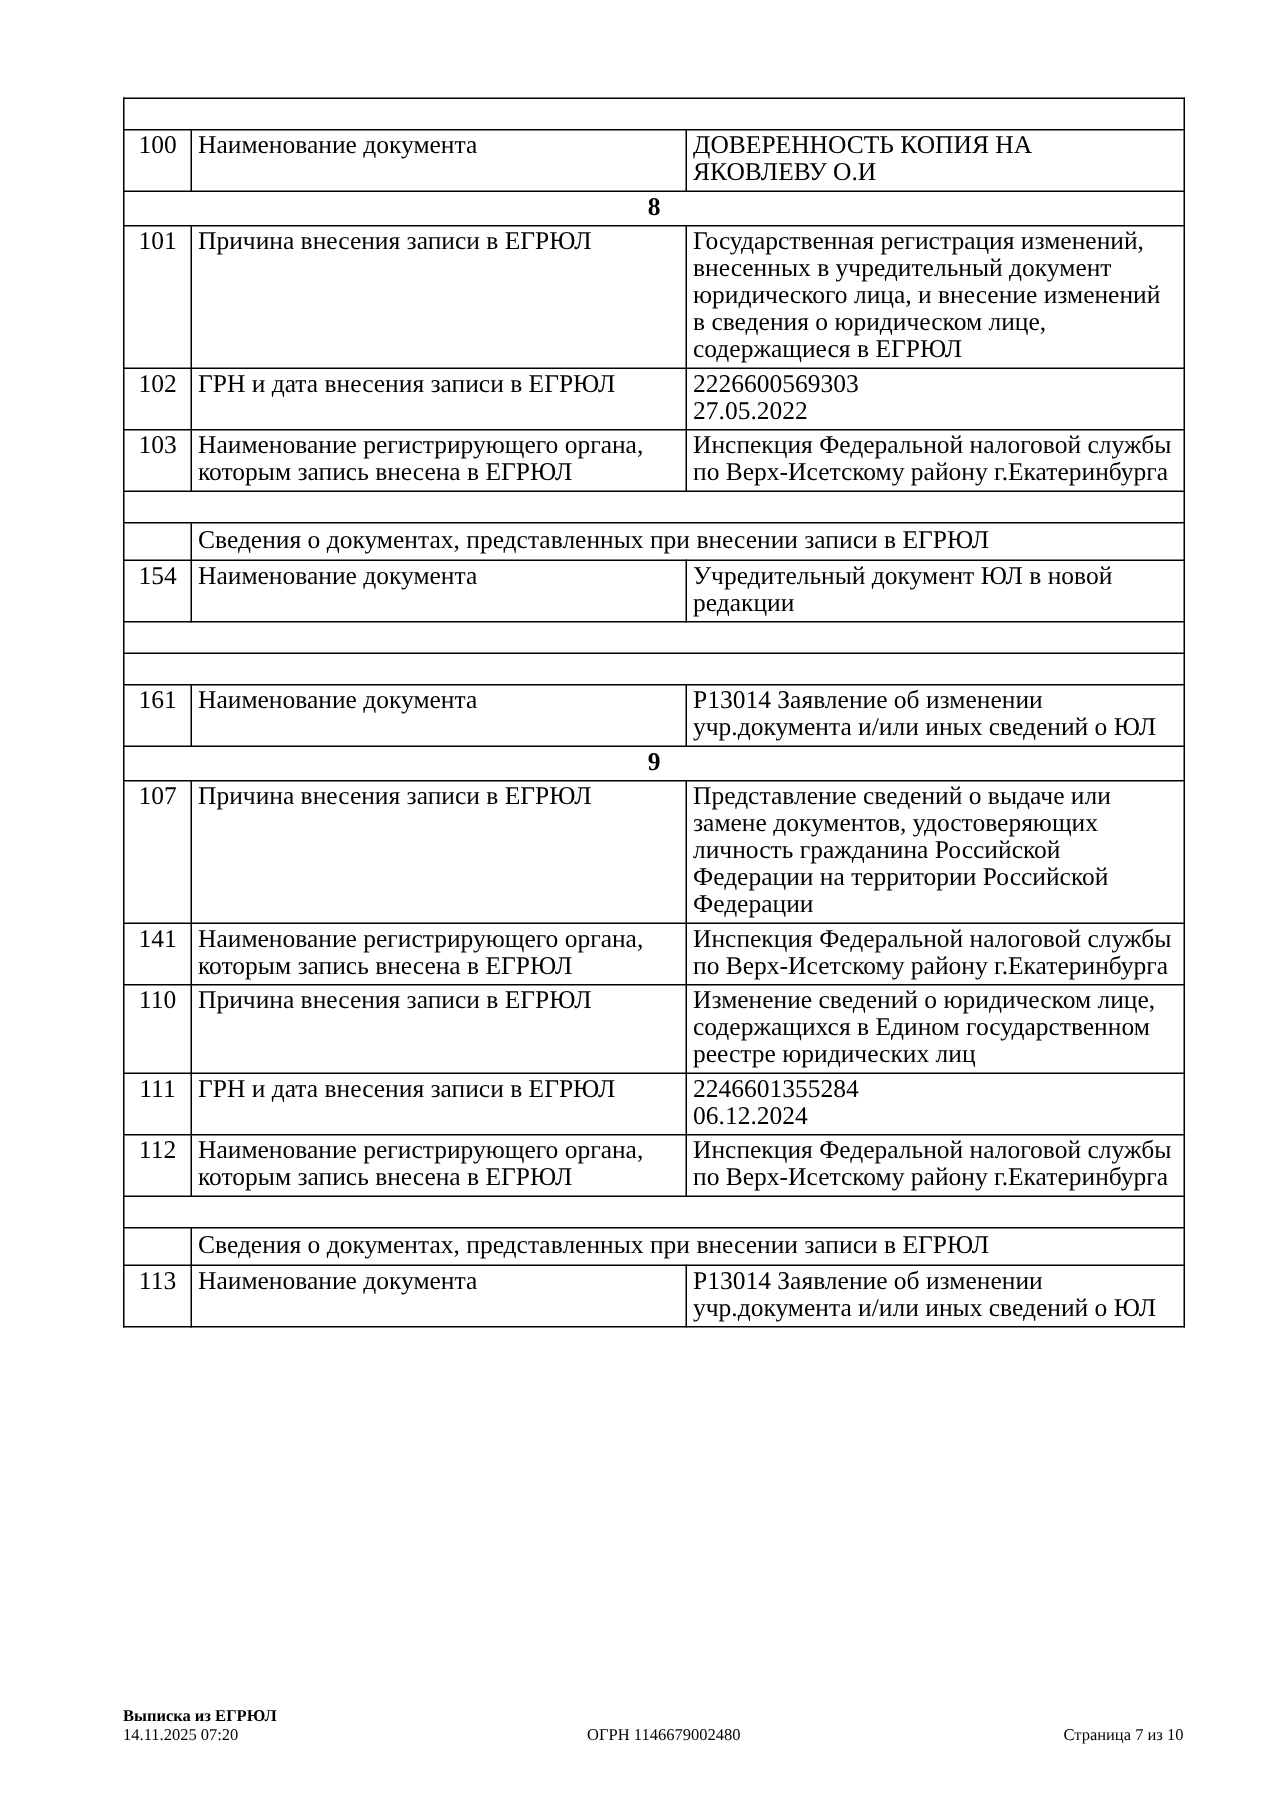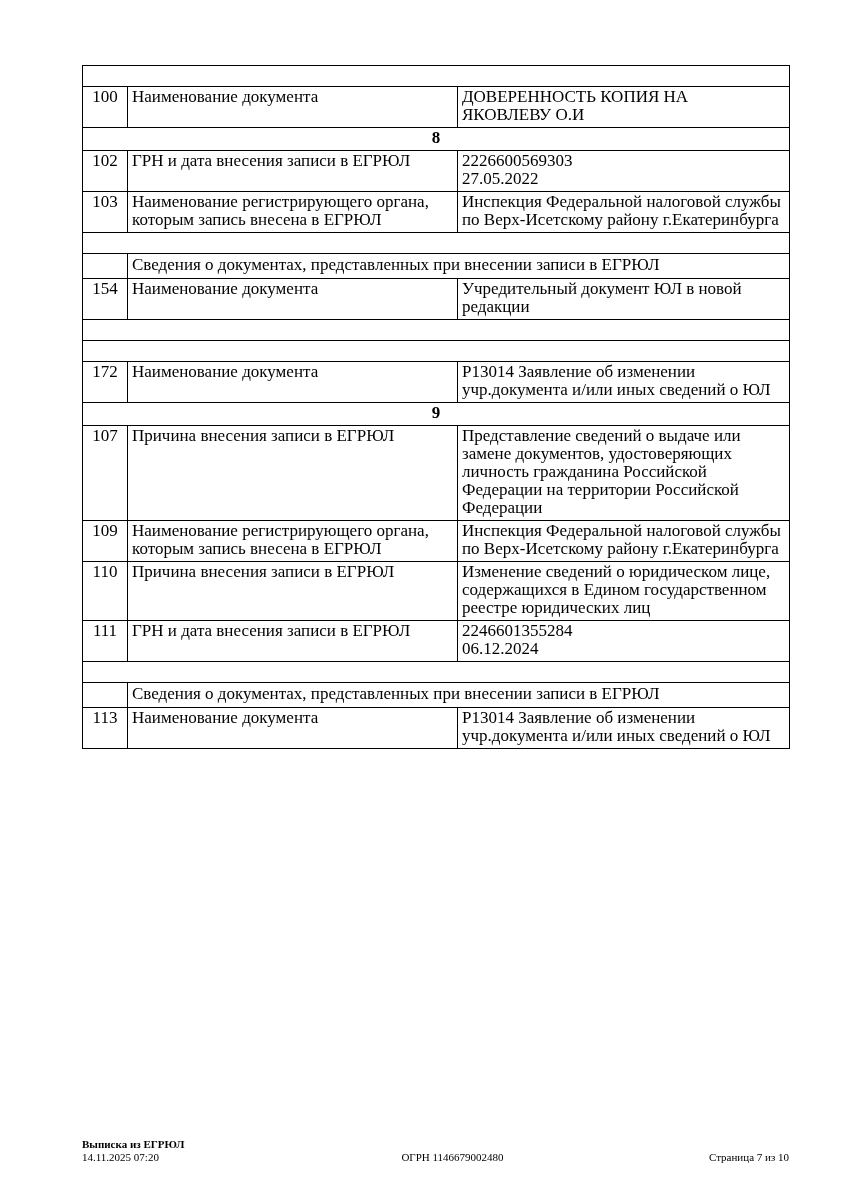--- a/index.html
+++ b/index.html
@@ -80,21 +80,21 @@
   .footer-left {
     position: absolute;
     left: 0;
     top: 0;
   }
   .footer-doc-title {
     font-weight: bold;
   }
   .footer-center {
     position: absolute;
-    left: 17px;
+    left: 7px;
     top: 13px;
     width: 100%;
     text-align: center;
   }
   .footer-right {
     position: absolute;
     right: 0;
     top: 13px;
     text-align: right;
   }
@@ -117,20 +117,29 @@
         <tr class="data-row">
           <td class="num-cell">100</td>
           <td class="label-cell">Наименование документа</td>
           <td class="value-cell">ДОВЕРЕННОСТЬ КОПИЯ НА
 ЯКОВЛЕВУ О.И</td>
         </tr>
         <tr class="group-row">
           <td class="group-cell" colspan="3">8</td>
         </tr>
         <tr class="data-row">
+          <td class="num-cell">101</td>
+          <td class="label-cell">Причина внесения записи в ЕГРЮЛ</td>
+          <td class="value-cell">Государственная регистрация изменений,
+внесенных в учредительный документ
+юридического лица, и внесение изменений
+в сведения о юридическом лице,
+содержащиеся в ЕГРЮЛ</td>
+        </tr>
+        <tr class="data-row">
           <td class="num-cell">102</td>
           <td class="label-cell">ГРН и дата внесения записи в ЕГРЮЛ</td>
           <td class="value-cell">2226600569303
 27.05.2022</td>
         </tr>
         <tr class="data-row">
           <td class="num-cell">103</td>
           <td class="label-cell">Наименование регистрирующего органа,
 которым запись внесена в ЕГРЮЛ</td>
           <td class="value-cell">Инспекция Федеральной налоговой службы
@@ -149,56 +158,63 @@
           <td class="value-cell">Учредительный документ ЮЛ в новой
 редакции</td>
         </tr>
         <tr class="spacer-row">
           <td class="spacer-cell" colspan="3"></td>
         </tr>
         <tr class="spacer-row">
           <td class="spacer-cell" colspan="3"></td>
         </tr>
         <tr class="data-row">
-          <td class="num-cell">172</td>
+          <td class="num-cell">161</td>
           <td class="label-cell">Наименование документа</td>
           <td class="value-cell">Р13014 Заявление об изменении
 учр.документа и/или иных сведений о ЮЛ</td>
         </tr>
         <tr class="group-row">
           <td class="group-cell" colspan="3">9</td>
         </tr>
         <tr class="data-row">
           <td class="num-cell">107</td>
           <td class="label-cell">Причина внесения записи в ЕГРЮЛ</td>
           <td class="value-cell">Представление сведений о выдаче или
 замене документов, удостоверяющих
 личность гражданина Российской
 Федерации на территории Российской
 Федерации</td>
         </tr>
         <tr class="data-row">
-          <td class="num-cell">109</td>
+          <td class="num-cell">141</td>
           <td class="label-cell">Наименование регистрирующего органа,
 которым запись внесена в ЕГРЮЛ</td>
           <td class="value-cell">Инспекция Федеральной налоговой службы
 по Верх-Исетскому району г.Екатеринбурга</td>
         </tr>
         <tr class="data-row">
           <td class="num-cell">110</td>
           <td class="label-cell">Причина внесения записи в ЕГРЮЛ</td>
           <td class="value-cell">Изменение сведений о юридическом лице,
 содержащихся в Едином государственном
 реестре юридических лиц</td>
         </tr>
         <tr class="data-row">
           <td class="num-cell">111</td>
           <td class="label-cell">ГРН и дата внесения записи в ЕГРЮЛ</td>
           <td class="value-cell">2246601355284
 06.12.2024</td>
+        </tr>
+        <tr class="data-row">
+          <td class="num-cell">112</td>
+          <td class="label-cell">Наименование регистрирующего органа,
+которым запись внесена в ЕГРЮЛ</td>
+          <td class="value-cell">Инспекция Федеральной налоговой службы
+по Верх-Исетскому району г.Екатеринбурга</td>
         </tr>
         <tr class="spacer-row">
           <td class="spacer-cell" colspan="3"></td>
         </tr>
         <tr class="section-row">
           <td class="num-cell"></td>
           <td class="section-title-cell" colspan="2">Сведения о документах, представленных при внесении записи в ЕГРЮЛ</td>
         </tr>
         <tr class="data-row">
           <td class="num-cell">113</td>

